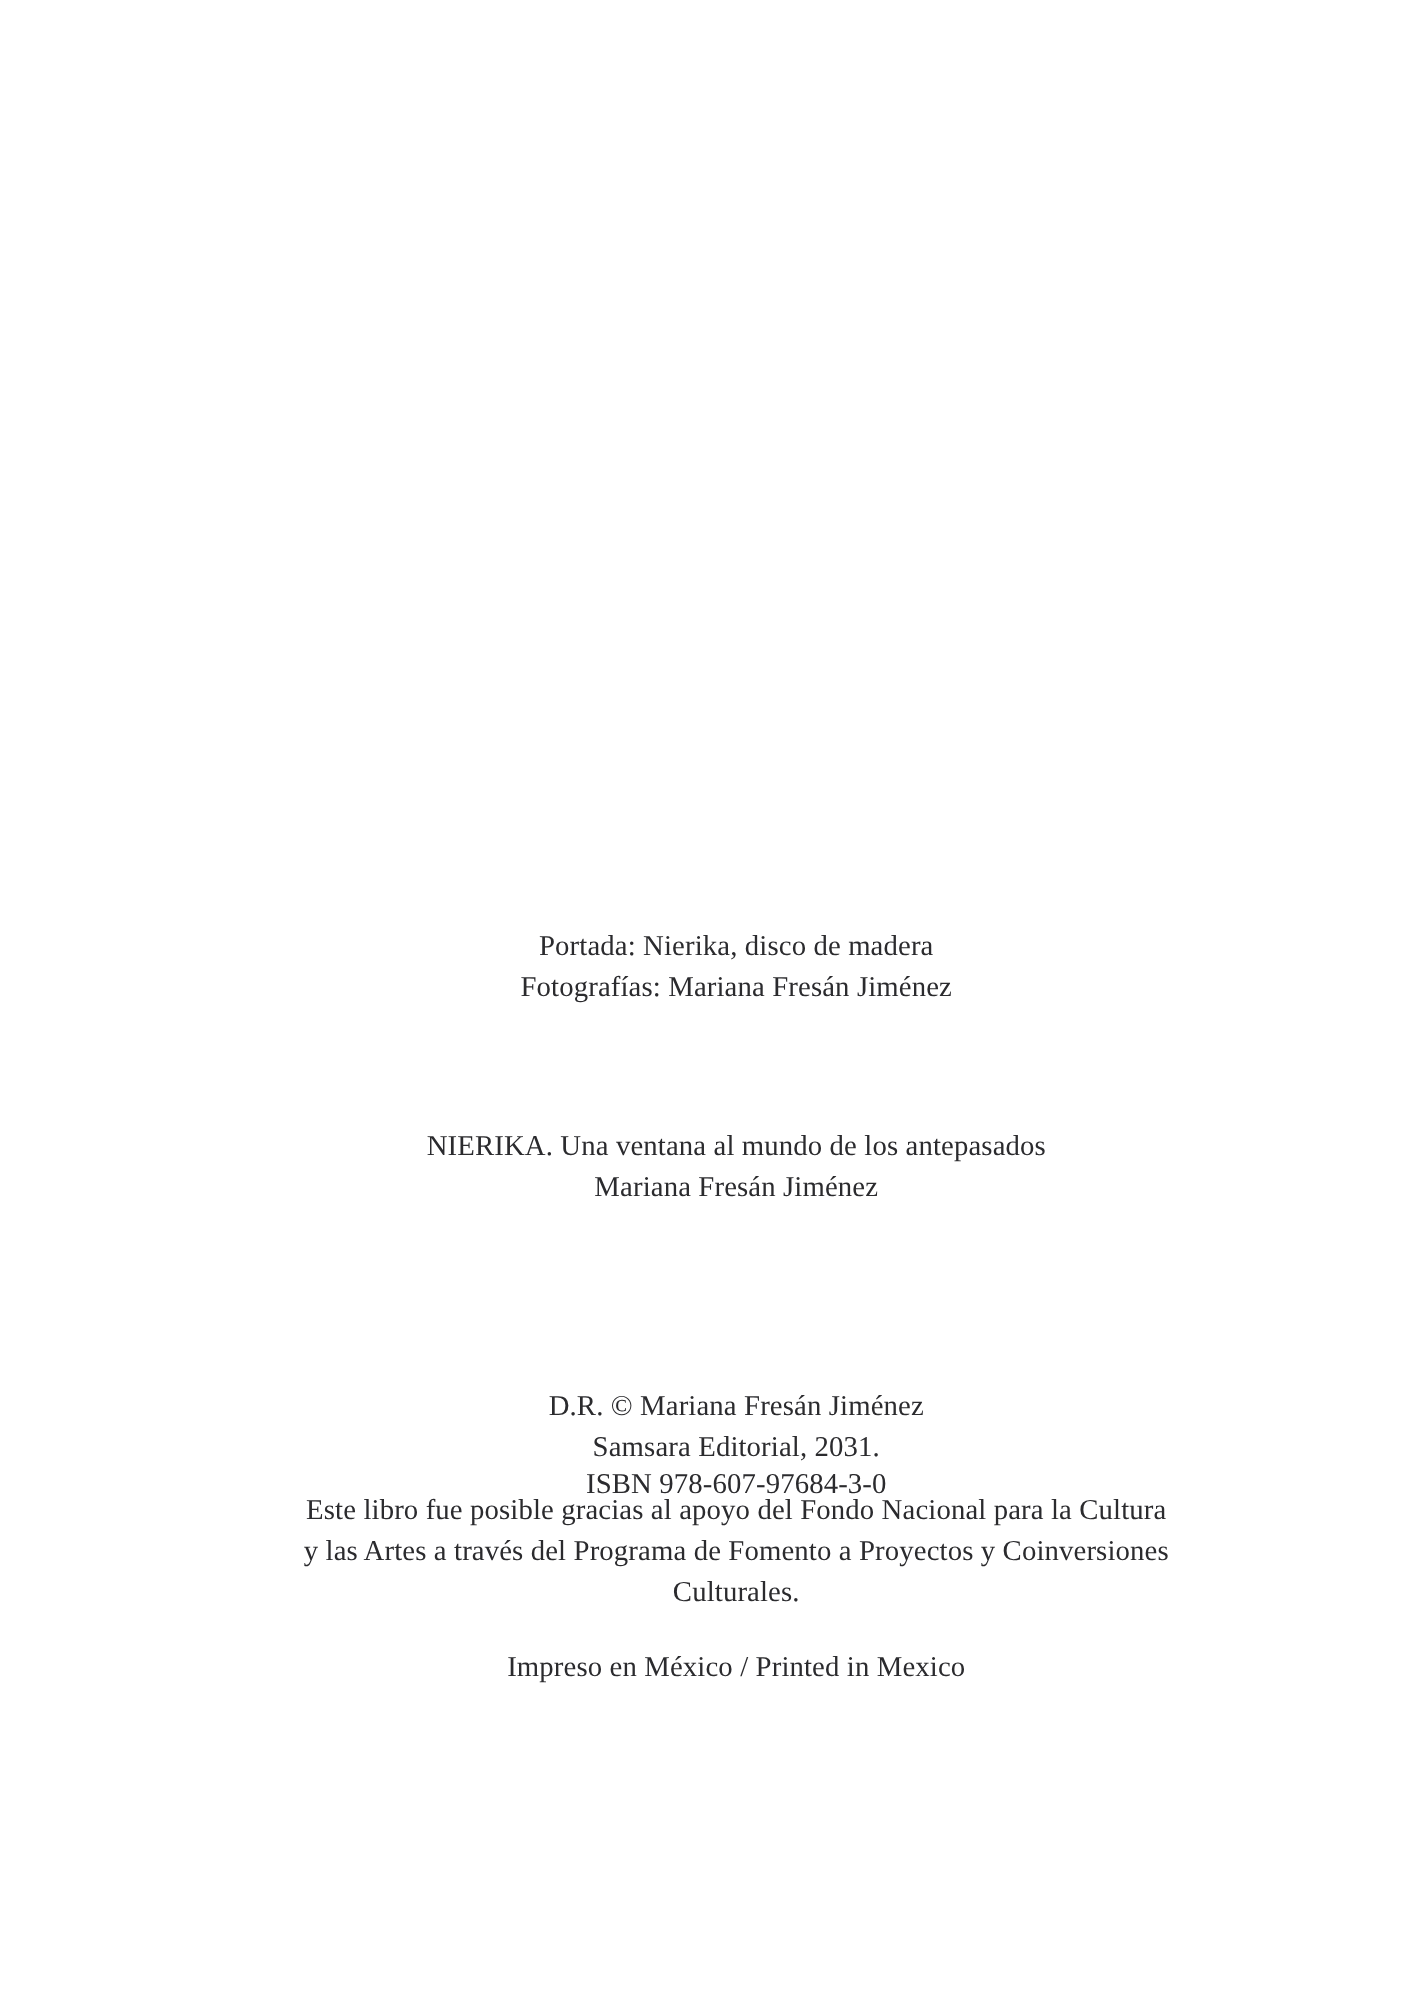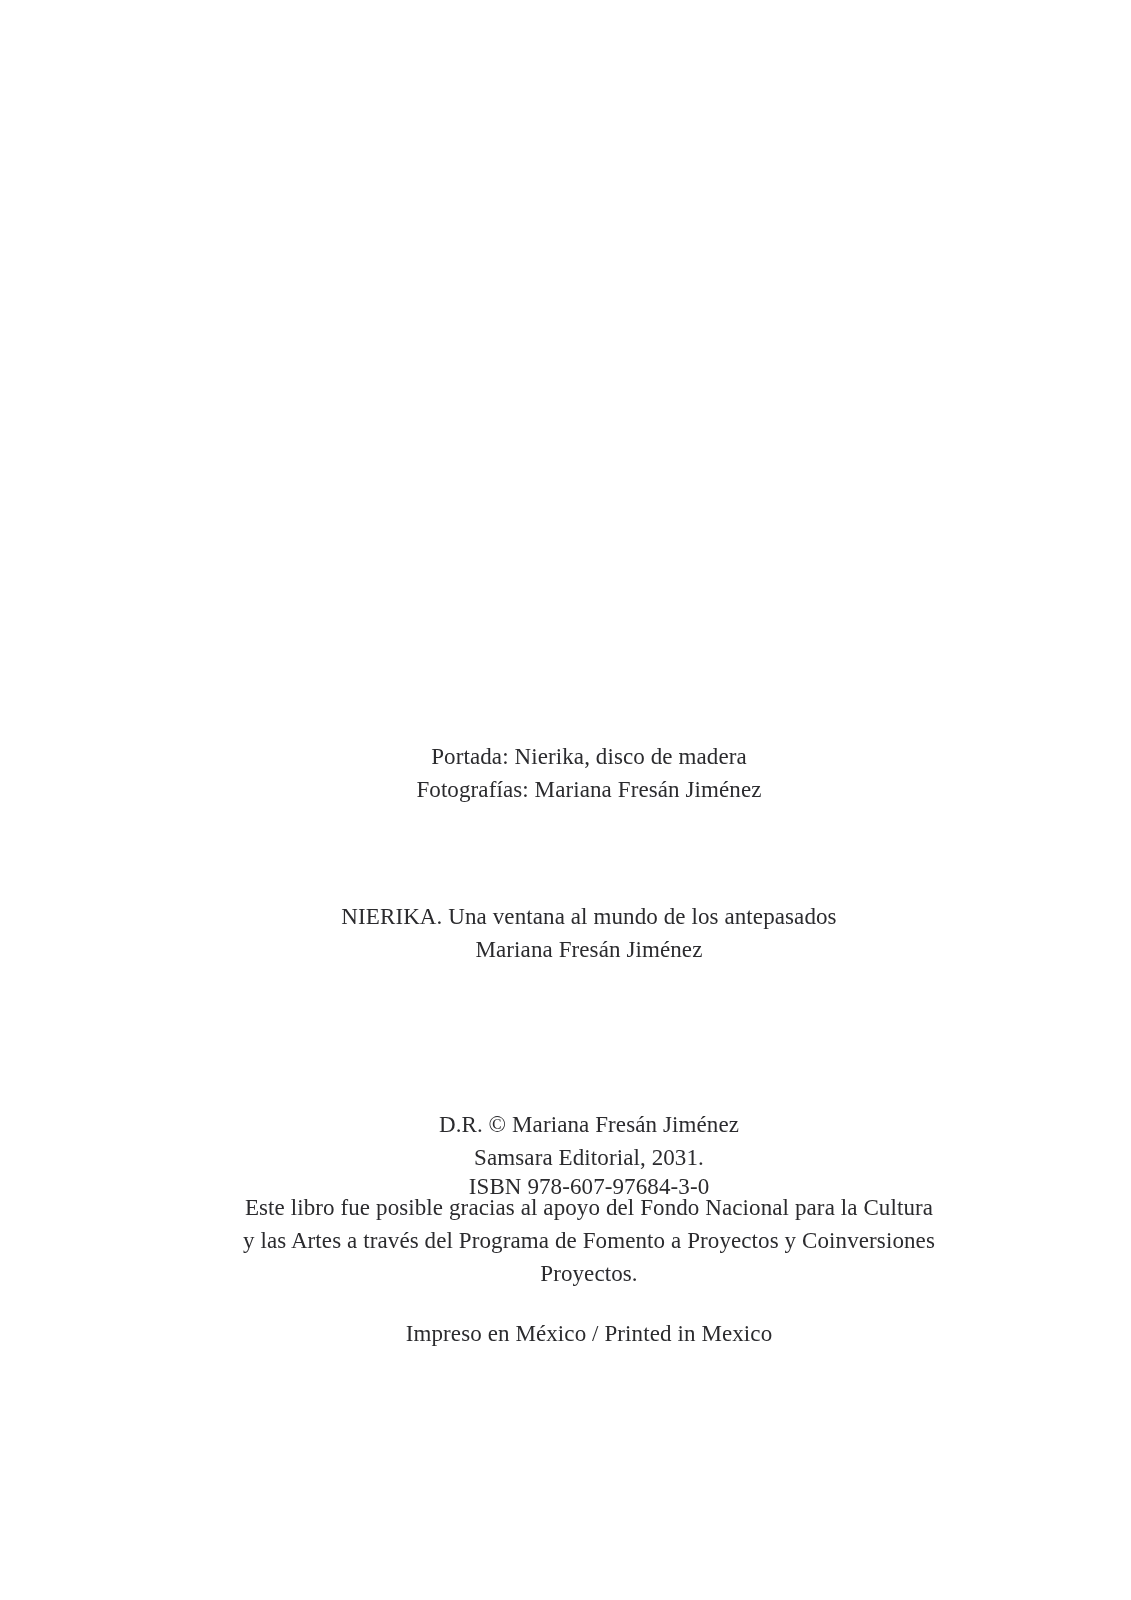--- a/index.html
+++ b/index.html
@@ -61,20 +61,20 @@
     <p>Samsara Editorial, 2031.</p>
   </section>
 
   <section class="block isbn-block">
     <p>ISBN 978-607-97684-3-0</p>
   </section>
 
   <section class="block funding-block">
     <p>Este libro fue posible gracias al apoyo del Fondo Nacional para la Cultura</p>
     <p>y las Artes a través del Programa de Fomento a Proyectos y Coinversiones</p>
-    <p>Proyectos.</p>
+    <p>Culturales.</p>
   </section>
 
   <section class="block printed-block">
     <p>Impreso en México / Printed in Mexico</p>
   </section>
 
 </div>
 
 </body></html>

